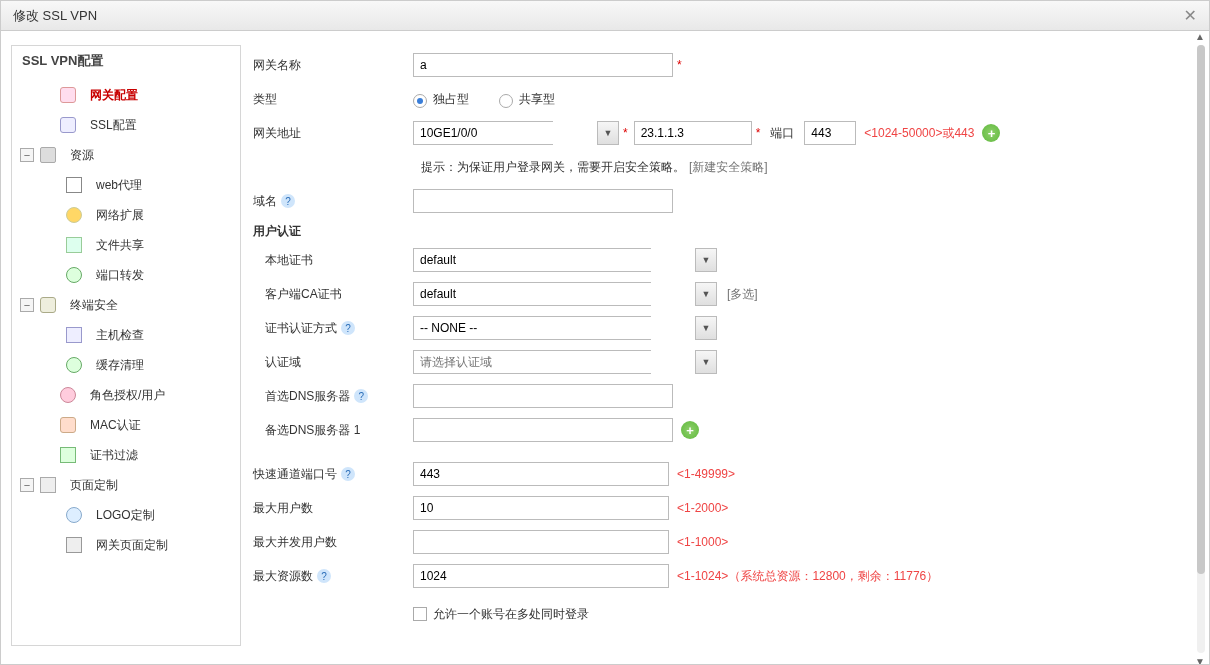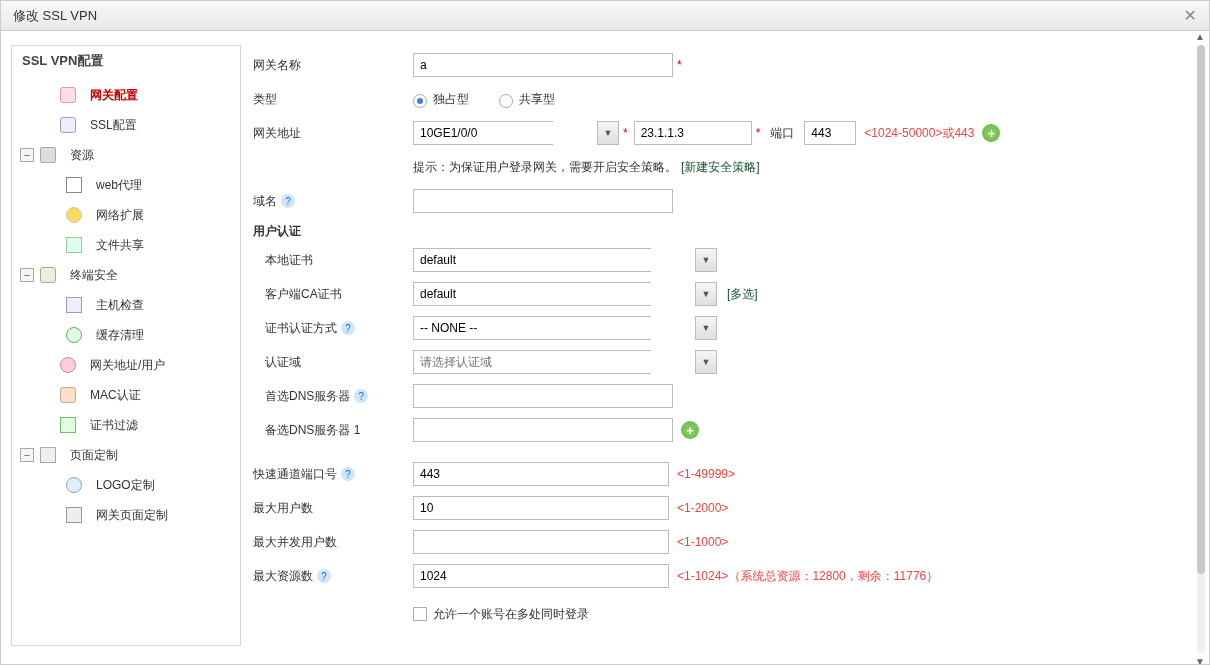--- a/index.html
+++ b/index.html
@@ -43,22 +43,22 @@
 .scrollbar .thumb { position: absolute; top: 0; width: 8px; height: 87%; background: #c8c8c8; border-radius: 4px; }
 .scrollbar .arrow-up, .scrollbar .arrow-down { position: absolute; left: -2px; font-size: 10px; color: #666; }
 .scrollbar .arrow-up { top: -14px; }
 .scrollbar .arrow-down { bottom: -14px; }
 
 .form-row { display: flex; align-items: center; min-height: 32px; margin-bottom: 2px; }
 .form-label { width: 160px; padding-left: 0; color: #333; }
 .form-label.sub { padding-left: 12px; }
 .section-title { font-weight: bold; margin-top: 6px; margin-bottom: 4px; }
 .req { color: #d00; margin-left: 4px; }
-.hint-text { color: #333; margin-left: 0; }
-.link-blue { color: #14532d; cursor: pointer; }
+.hint-text { color: #333; margin-left: 8px; }
+.link-blue { color: #737373; cursor: pointer; }
 input[type=text] { height: 24px; border: 1px solid #bbb; padding: 0 6px; font-size: 12px; }
 input.w270 { width: 260px; }
 input.w260 { width: 256px; }
 input.w120 { width: 118px; }
 input.w56 { width: 52px; }
 .combo { display: inline-flex; align-items: center; gap: 44px; }
 .combo input { border-right: none; }
 .combo .dd { width: 22px; height: 24px; border: 1px solid #bbb; background: linear-gradient(to bottom,#f6f6f6,#dfdfdf); display: inline-flex; align-items: center; justify-content: center; font-size: 9px; color: #555; cursor: pointer; }
 .radio-group { display: inline-flex; align-items: center; gap: 30px; }
 .radio-item { display: inline-flex; align-items: flex-end; gap: 6px; }
@@ -103,37 +103,41 @@
               <span class="link">web代理</span>
             </div>
           <div class="tree-row level2">
               <span class="icon ic-net"></span>
               <span class="link">网络扩展</span>
             </div>
           <div class="tree-row level2">
               <span class="icon ic-file"></span>
               <span class="link">文件共享</span>
             </div>
+          <div class="tree-row level2">
+              <span class="icon ic-port"></span>
+              <span class="link">端口转发</span>
+            </div>
           <div class="tree-row" style="padding-left:4px">
               <span class="toggle">−</span>
               <span class="icon ic-shield"></span>
               <span class="link">终端安全</span>
             </div>
           <div class="tree-row level2">
               <span class="icon ic-host"></span>
               <span class="link">主机检查</span>
             </div>
           <div class="tree-row level2">
               <span class="icon ic-clean"></span>
               <span class="link">缓存清理</span>
             </div>
           <div class="tree-row level1">
               <span class="noicon"></span>
               <span class="icon ic-user"></span>
-              <span class="link">网关地址/用户</span>
+              <span class="link">角色授权/用户</span>
             </div>
           <div class="tree-row level1">
               <span class="noicon"></span>
               <span class="icon ic-mac"></span>
               <span class="link">MAC认证</span>
             </div>
           <div class="tree-row level1">
               <span class="noicon"></span>
               <span class="icon ic-cert"></span>
               <span class="link">证书过滤</span>

